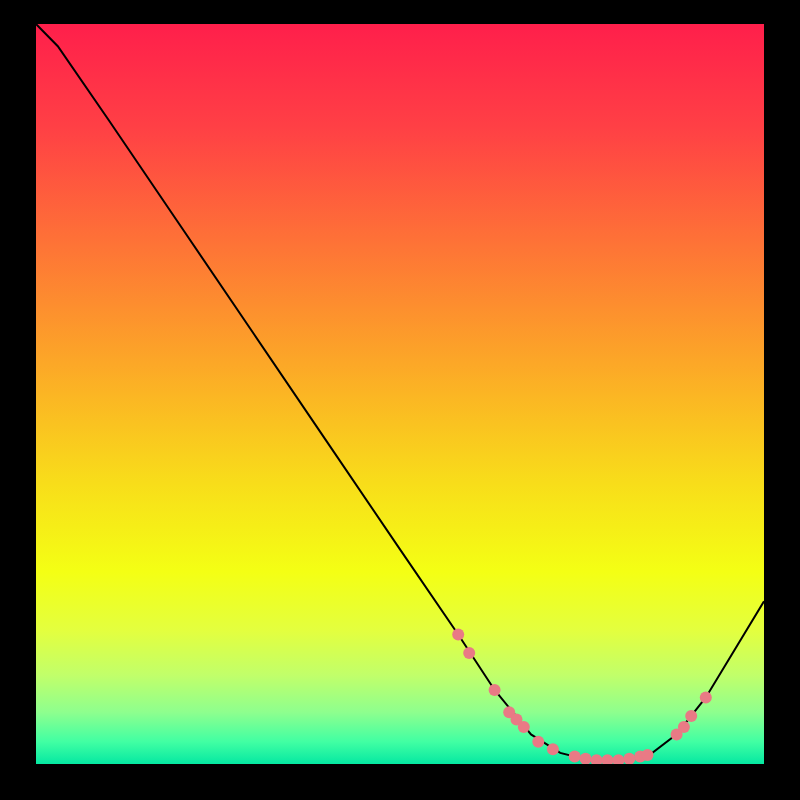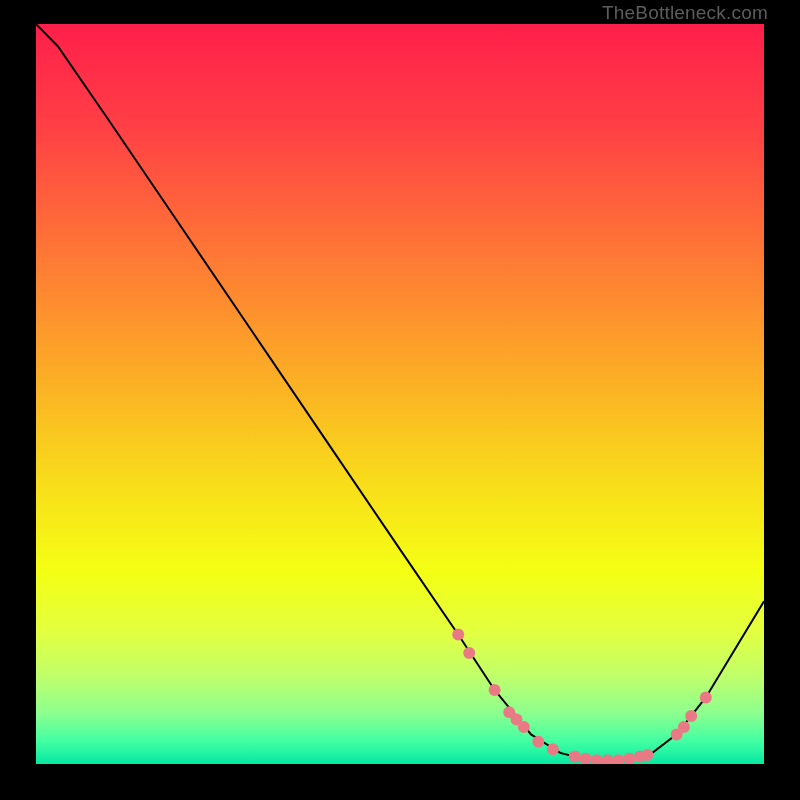--- a/index.html
+++ b/index.html
@@ -81,14 +81,13 @@
           <circle cx="604.2" cy="732.6" r="6" fill="#e97a85"></circle>
           <circle cx="611.5" cy="731.1" r="6" fill="#e97a85"></circle>
           <circle cx="640.6" cy="710.4" r="6" fill="#e97a85"></circle>
           <circle cx="647.9" cy="703.0" r="6" fill="#e97a85"></circle>
           <circle cx="655.2" cy="691.9" r="6" fill="#e97a85"></circle>
           <circle cx="669.8" cy="673.4" r="6" fill="#e97a85"></circle>
         </g>
     </svg>
   </div>
 
-  <div class="watermark">TheBottleneck.com</div>
 </div>
 
 </body></html>

